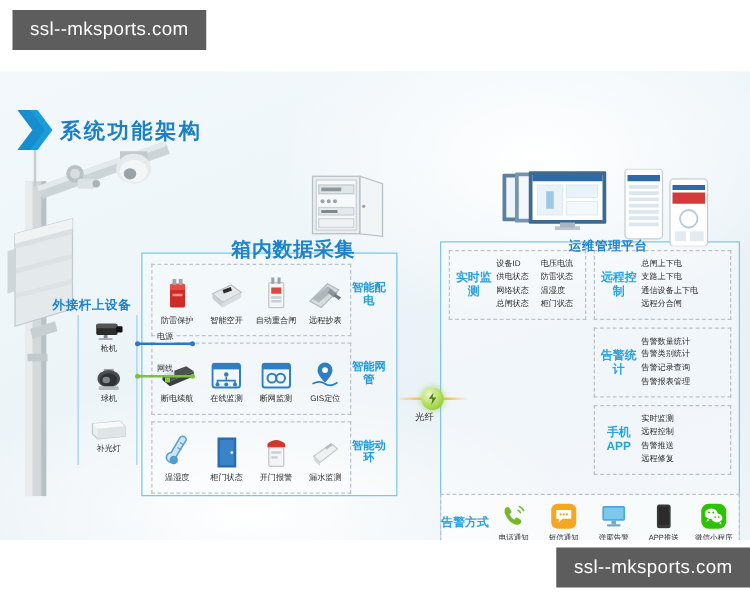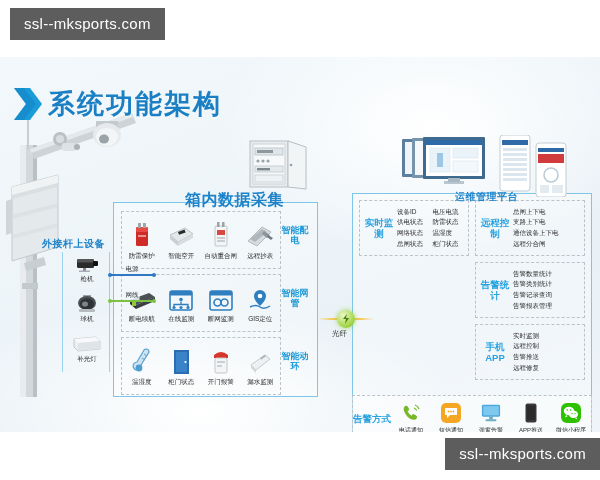--- a/index.html
+++ b/index.html
@@ -29,21 +29,21 @@
     z-index:60; white-space:nowrap;
   }
   #wm-top{ left:10px; top:8px; }
   #wm-bottom{ right:0px; bottom:10px; }
 
   
   #title-wrap{ position:absolute; left:14px; top:27px; display:flex; align-items:center; z-index:20;}
   #chev{ width:28px; height:40px; position:relative; }
   #chev svg{ display:block; }
   #title{
-    font-size:27px; font-weight:bold; color:#1b7fc4; letter-spacing:2px;
+    font-size:17px; font-weight:bold; color:#1b7fc4; letter-spacing:2px;
     margin-left:6px; text-shadow:0 1px 1px rgba(255,255,255,.8);font-family:Liberation Serif, serif;
   }
 
   
   #pole-scene{ position:absolute; left:0; top:30px; width:150px; height:310px; z-index:8;}
 
   #lbl-outdoor{ position:absolute; left:42px; top:180px; font-size:10px; z-index:22;
       color:#1f83c9; font-weight:bold; letter-spacing:.5px;}
   #lbl-boxdata{ position:absolute; left:185px; top:133px; font-size:16px; z-index:22;
       color:#1f83c9; font-weight:bold; letter-spacing:.5px;}

